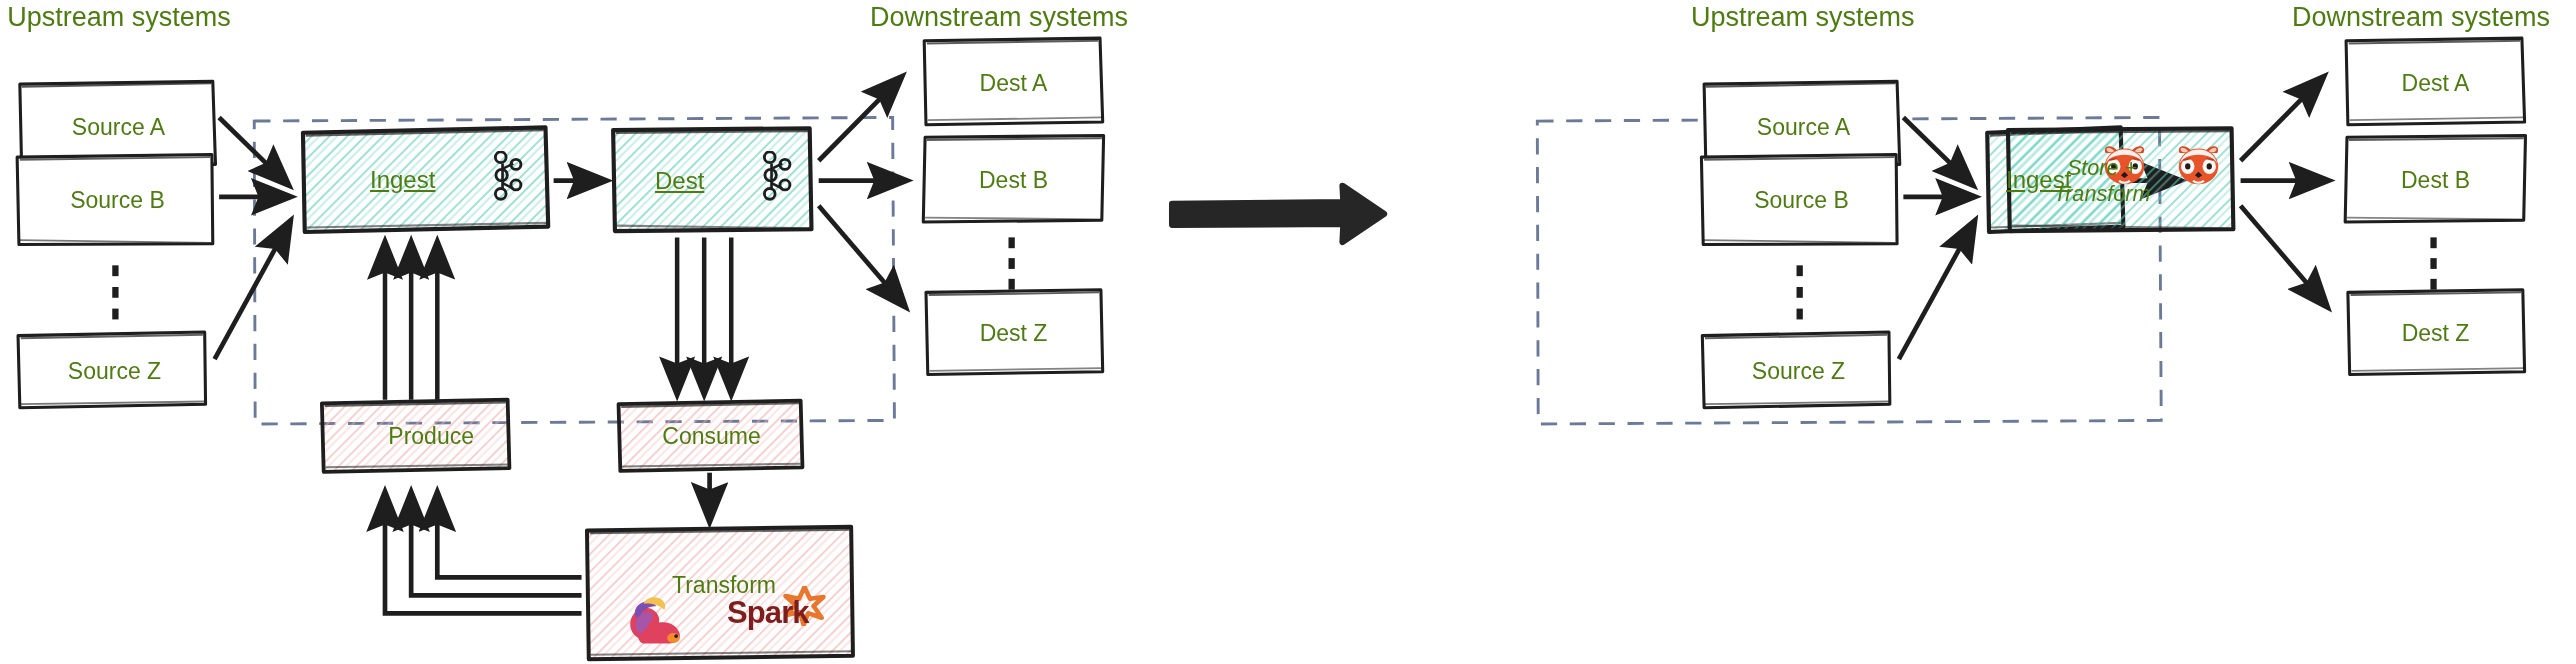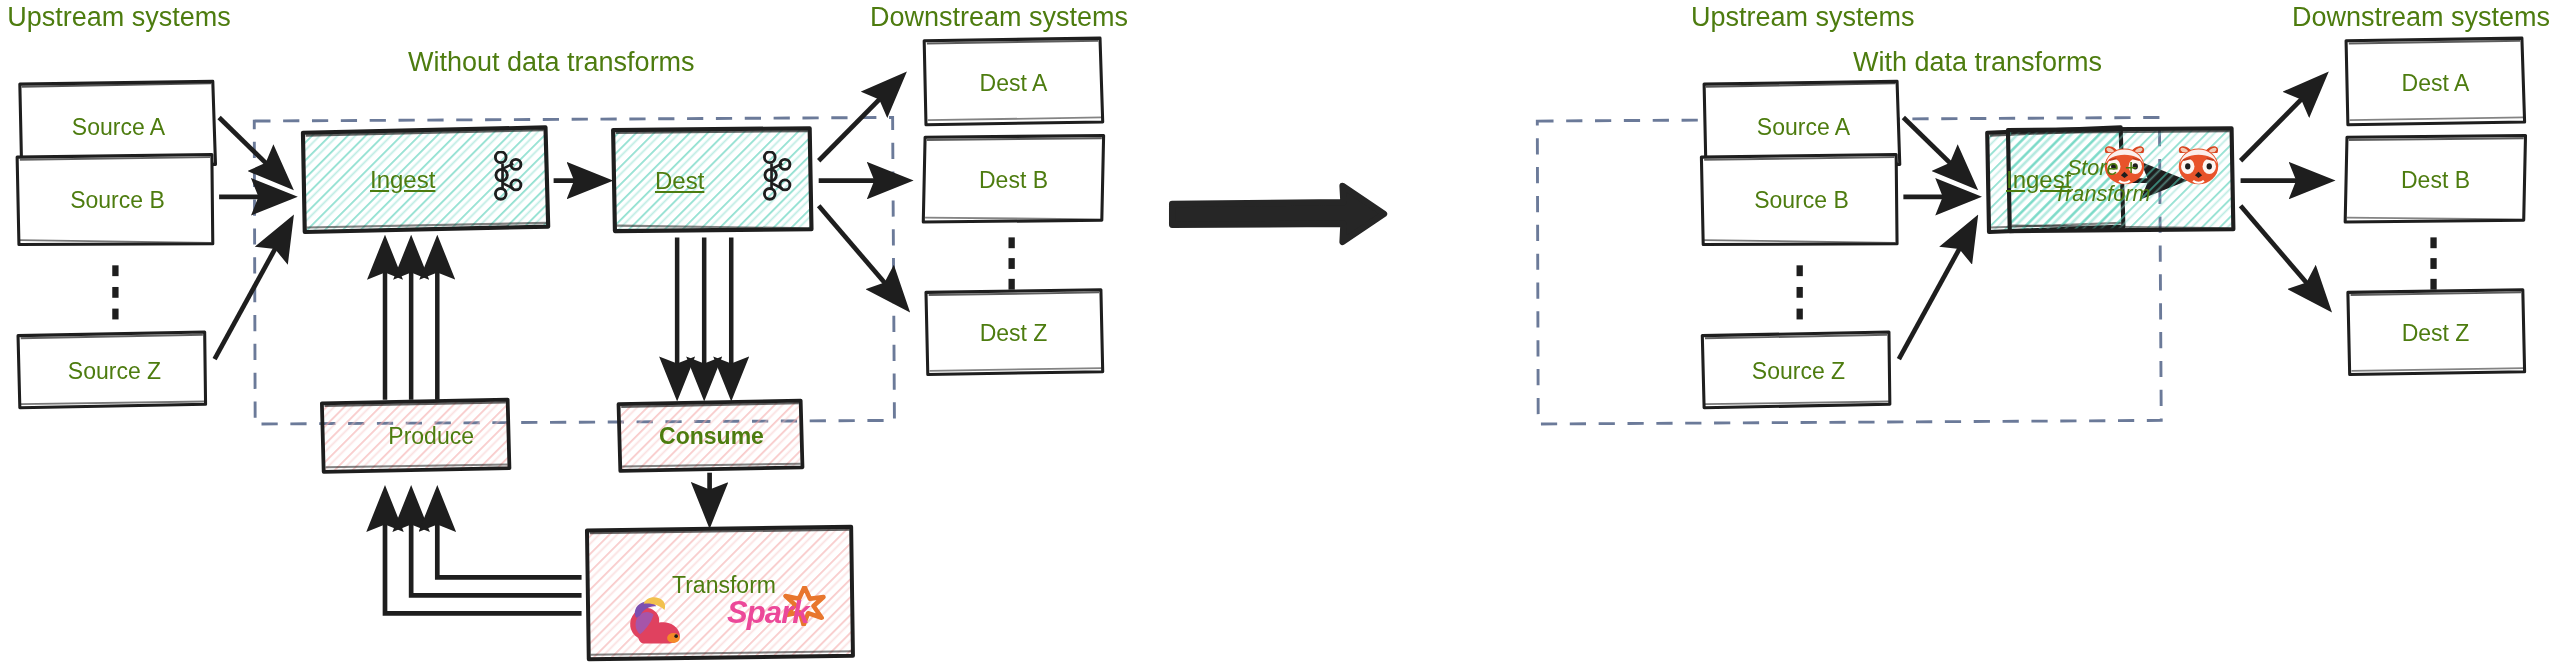--- a/index.html
+++ b/index.html
@@ -322,21 +322,21 @@
       <ellipse cx="57" cy="52" rx="7" ry="5.5" fill="#f58a28"></ellipse>
       <circle cx="60" cy="50" r="2" fill="#1e1e1e"></circle>
     </svg>
   </div>
 
   <div class="icon-box" style="left:781px; top:586px;">
     <svg width="47" height="40" viewBox="0 0 52 44">
       <path d="M26 1 L32 14 L47 12 L36 22 L45 35 L30 30 L25 43 L21 29 L6 32 L16 21 L5 11 L20 14 Z" fill="none" stroke="#e8762d" stroke-width="5" stroke-linejoin="round"></path>
     </svg>
   </div>
-  <div class="lbl" style="left:727px; top:596px; font-size:31px; font-style:italic; font-weight:bold; color:#ec4899; letter-spacing:-0.9px;">Spark</div>
+  <div class="lbl" style="left:727px; top:596px; font-size:31px; font-weight:bold; color:#7f1d1d; letter-spacing:-0.9px;">Spark</div>
 
   <div class="icon-box" style="left:2100px; top:144px;">
     <svg width="49" height="43" viewBox="0 0 54 48">
       <path d="M6 10 C3 4 8 1 13 3 C16 4 19 7 21 10 Z" fill="#d9451f"></path>
       <path d="M48 10 C51 4 46 1 41 3 C38 4 35 7 33 10 Z" fill="#d9451f"></path>
       <path d="M9 9 C4 5 9 3 12 5 C14 6 16 8 17 10 Z" fill="#f3c9b4"></path>
       <path d="M45 9 C50 5 45 3 42 5 C40 6 38 8 37 10 Z" fill="#f3c9b4"></path>
       <ellipse cx="27" cy="25" rx="22" ry="20" fill="#e8532a"></ellipse>
       <path d="M27 6 C16 6 8 13 6 22 C9 16 16 12 27 12 C38 12 45 16 48 22 C46 13 38 6 27 6 Z" fill="#fdfdfd" opacity="0.92"></path>
       <ellipse cx="15" cy="25" rx="7.5" ry="8.5" fill="#fdf6f2"></ellipse>
@@ -361,40 +361,38 @@
       <ellipse cx="39" cy="25" rx="7.5" ry="8.5" fill="#fdf6f2"></ellipse>
       <ellipse cx="15" cy="25" rx="3" ry="3.4" fill="#1e1e1e"></ellipse>
       <ellipse cx="39" cy="25" rx="3" ry="3.4" fill="#1e1e1e"></ellipse>
       <path d="M27 31 L31 35 L27 38 L23 35 Z" fill="#1e1e1e"></path>
       <path d="M21 41 C24 44 30 44 33 41" fill="none" stroke="#ffffff" stroke-width="2.4"></path>
       <path d="M10 18 L18 16 M44 18 L36 16" stroke="#c23b1c" stroke-width="2"></path>
     </svg>
   </div>
 
   <div class="lbl section-heading" style="left:7.2px; top:1.8px;">Upstream systems</div>
-  <div class="lbl panel-title" style="left:408px; top:47px;">Without data transforms</div>
   <div class="lbl section-heading" style="left:870px; top:1.8px;">Downstream systems</div>
 
   <div class="lbl node-label-sm" style="left:60px; top:115px; width:117px; text-align:center;">Source A</div>
   <div class="lbl node-label-sm" style="left:59px; top:188px; width:117px; text-align:center;">Source B</div>
   <div class="lbl node-label-sm" style="left:56px; top:359px; width:117px; text-align:center;">Source Z</div>
 
   <div class="lbl node-label" style="left:370px; top:167px;">Ingest</div>
   <div class="lbl node-label" style="left:655px; top:168px;">Dest</div>
 
   <div class="lbl node-label-sm" style="left:357px; top:424px; width:117px; text-align:right;">Produce</div>
-  <div class="lbl node-label-sm" style="left:653px; top:424px; width:117px; text-align:center;font-weight:bold;">Consume</div>
+  <div class="lbl node-label-sm" style="left:653px; top:424px; width:117px; text-align:center;">Consume</div>
   <div class="lbl node-label-sm" style="left:661px; top:573px; width:126px; text-align:center;">Transform</div>
 
   <div class="lbl node-label-sm" style="left:955px; top:71px; width:117px; text-align:center;">Dest A</div>
   <div class="lbl node-label-sm" style="left:955px; top:168px; width:117px; text-align:center;">Dest B</div>
   <div class="lbl node-label-sm" style="left:955px; top:321px; width:117px; text-align:center;">Dest Z</div>
 
   <div class="lbl section-heading" style="left:1691px; top:1.8px;">Upstream systems</div>
-  <div class="lbl panel-title" style="left:1853px; top:47px;">With data transforms</div>
   <div class="lbl section-heading" style="left:2292px; top:1.8px;">Downstream systems</div>
 
   <div class="lbl node-label-sm" style="left:1745px; top:115px; width:117px; text-align:center;">Source A</div>
   <div class="lbl node-label-sm" style="left:1743px; top:188px; width:117px; text-align:center;">Source B</div>
   <div class="lbl node-label-sm" style="left:1740px; top:359px; width:117px; text-align:center;">Source Z</div>
 
   <div class="lbl node-label" style="left:2006px; top:167px;">Ingest</div>
   <div class="lbl node-label-ml" style="left:2030px; top:155px; width:144px;font-style:italic;">Store +
 Transform</div>
 

